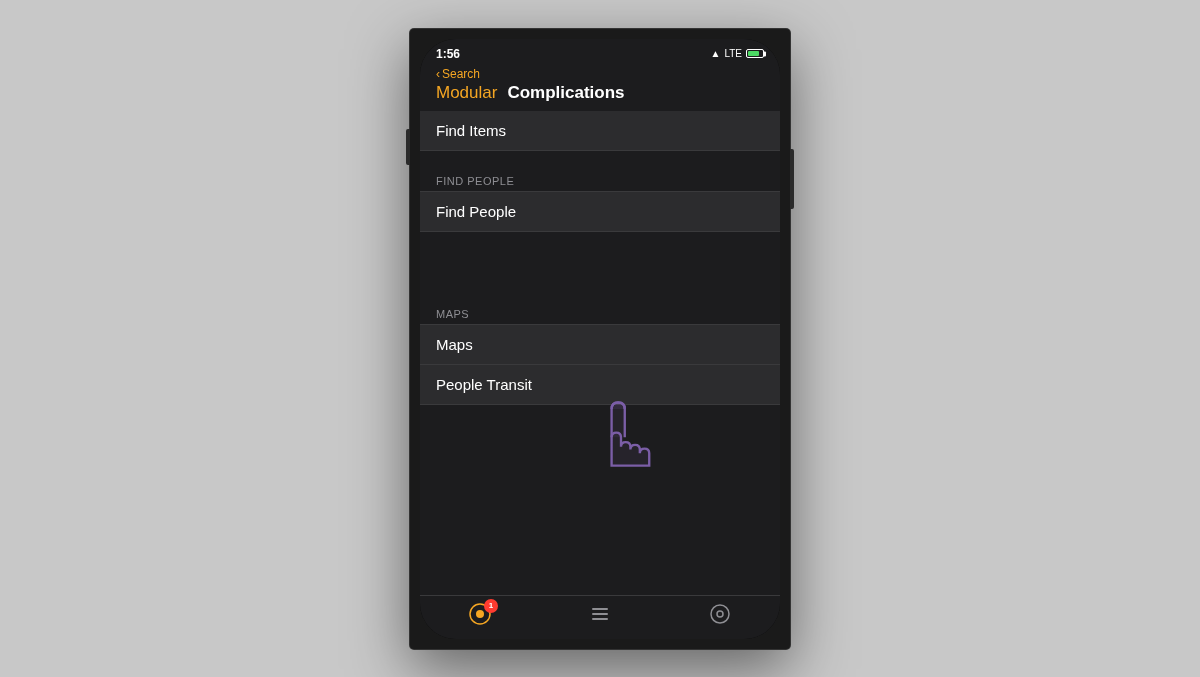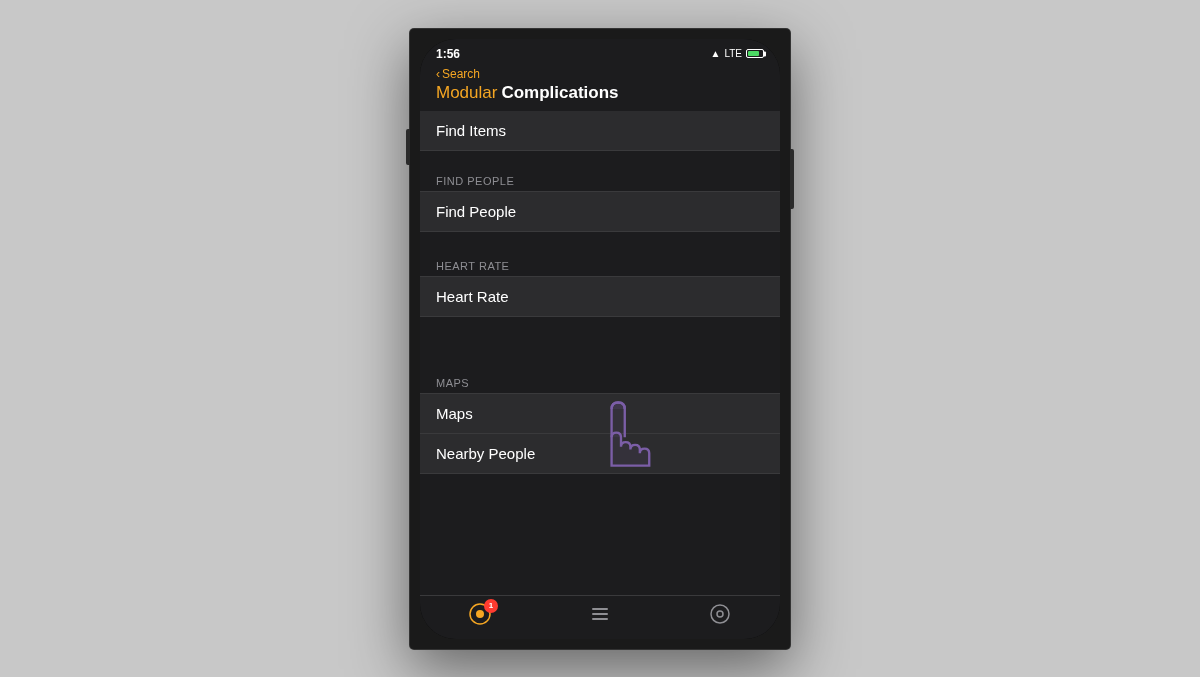--- a/index.html
+++ b/index.html
@@ -138,21 +138,21 @@
       font-size: 12px;
       display: flex;
       align-items: center;
       gap: 2px;
       margin-bottom: 2px;
     }
 
     .nav-title {
       display: flex;
       align-items: center;
-      gap: 4px;
+      gap: 10px;
       text-align: right;
     }
 
     .nav-title-back {
       color: #f5a623;
       font-size: 17px;
       font-weight: 400;
     }
 
     .nav-title-main {
@@ -339,45 +339,37 @@
           <div class="section-header">FIND PEOPLE</div>
           <div class="section-items">
             <div class="list-item">
               <span>Find People</span>
             </div>
           </div>
         </div>
 
         <div class="section-gap"></div>
 
-        <div class="section">
-          <div class="section-header">HEART RATE</div>
-          <div class="section-items">
-            <div class="list-item">
-              <span>Heart Rate</span>
-            </div>
-          </div>
-        </div>
 
         <div class="section-gap"></div>
 
 
         <div class="section-gap"></div>
 
 
         <div class="section-gap"></div>
 
         <div class="section">
           <div class="section-header">MAPS</div>
           <div class="section-items">
             <div class="list-item">
               <span>Maps</span>
             </div>
             <div class="list-item">
-              <span>Nearby People</span>
+              <span>People Transit</span>
             </div>
           </div>
         </div>
 
       </div>
 
       <div class="tab-bar">
         <div class="tab-item active">
           <span class="tab-icon" style="position:relative">
             

